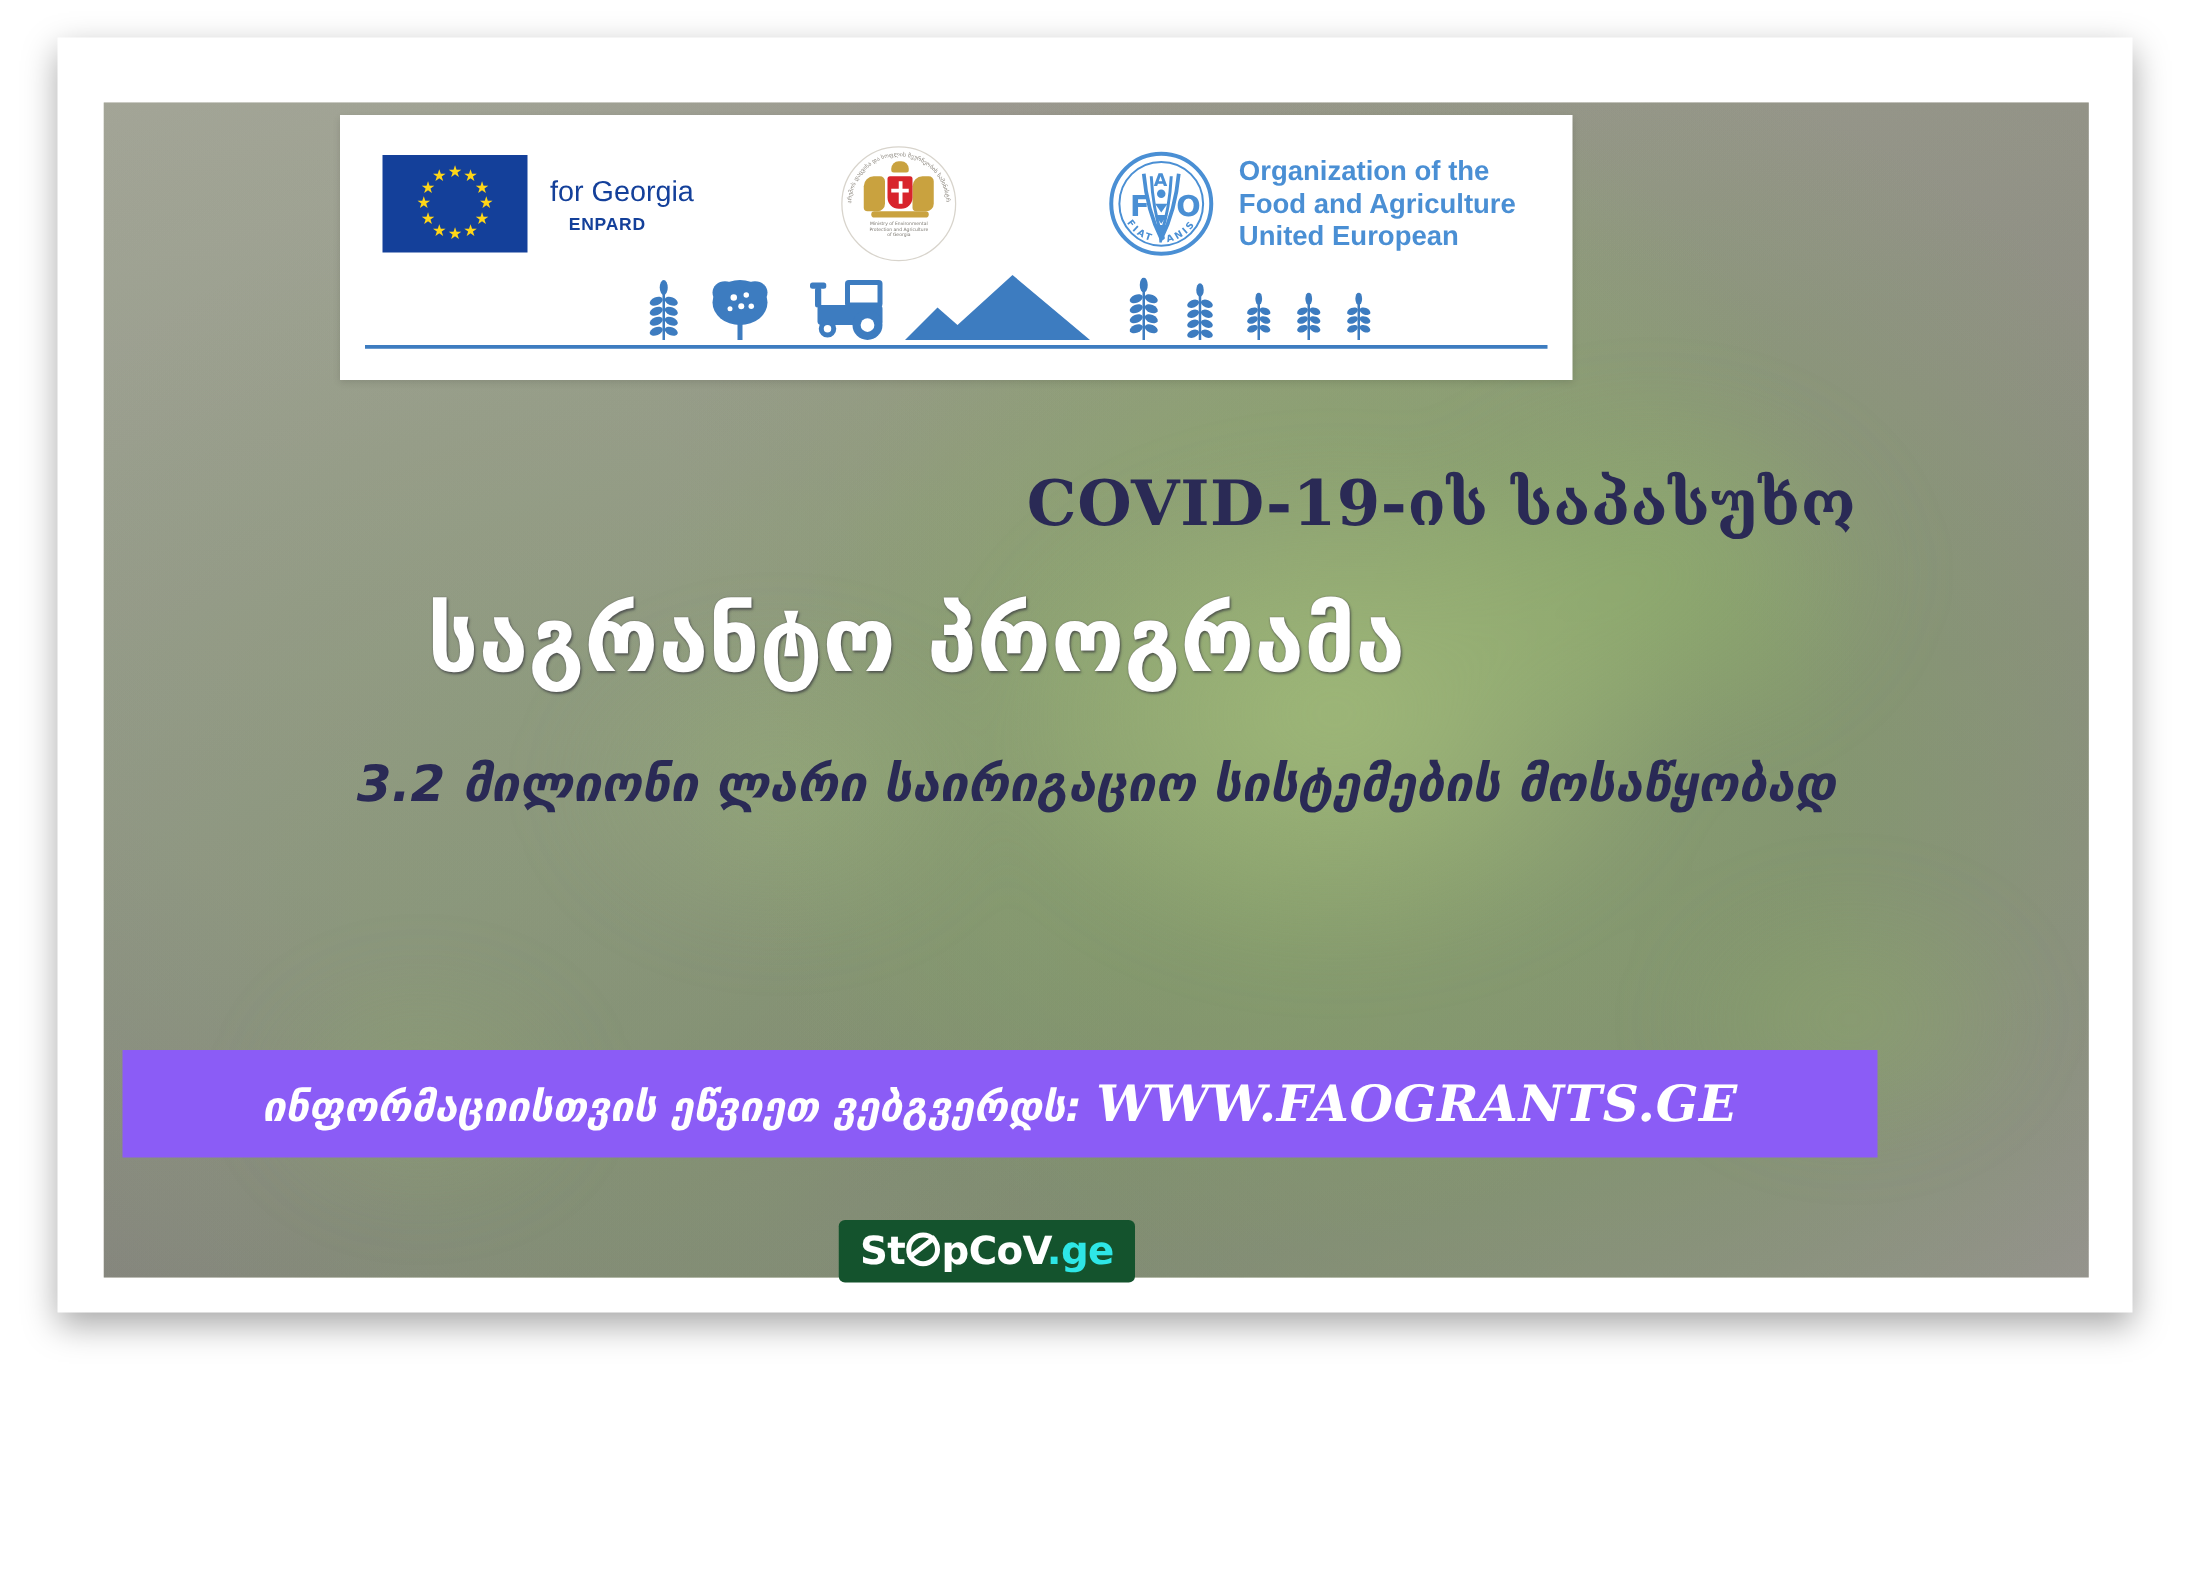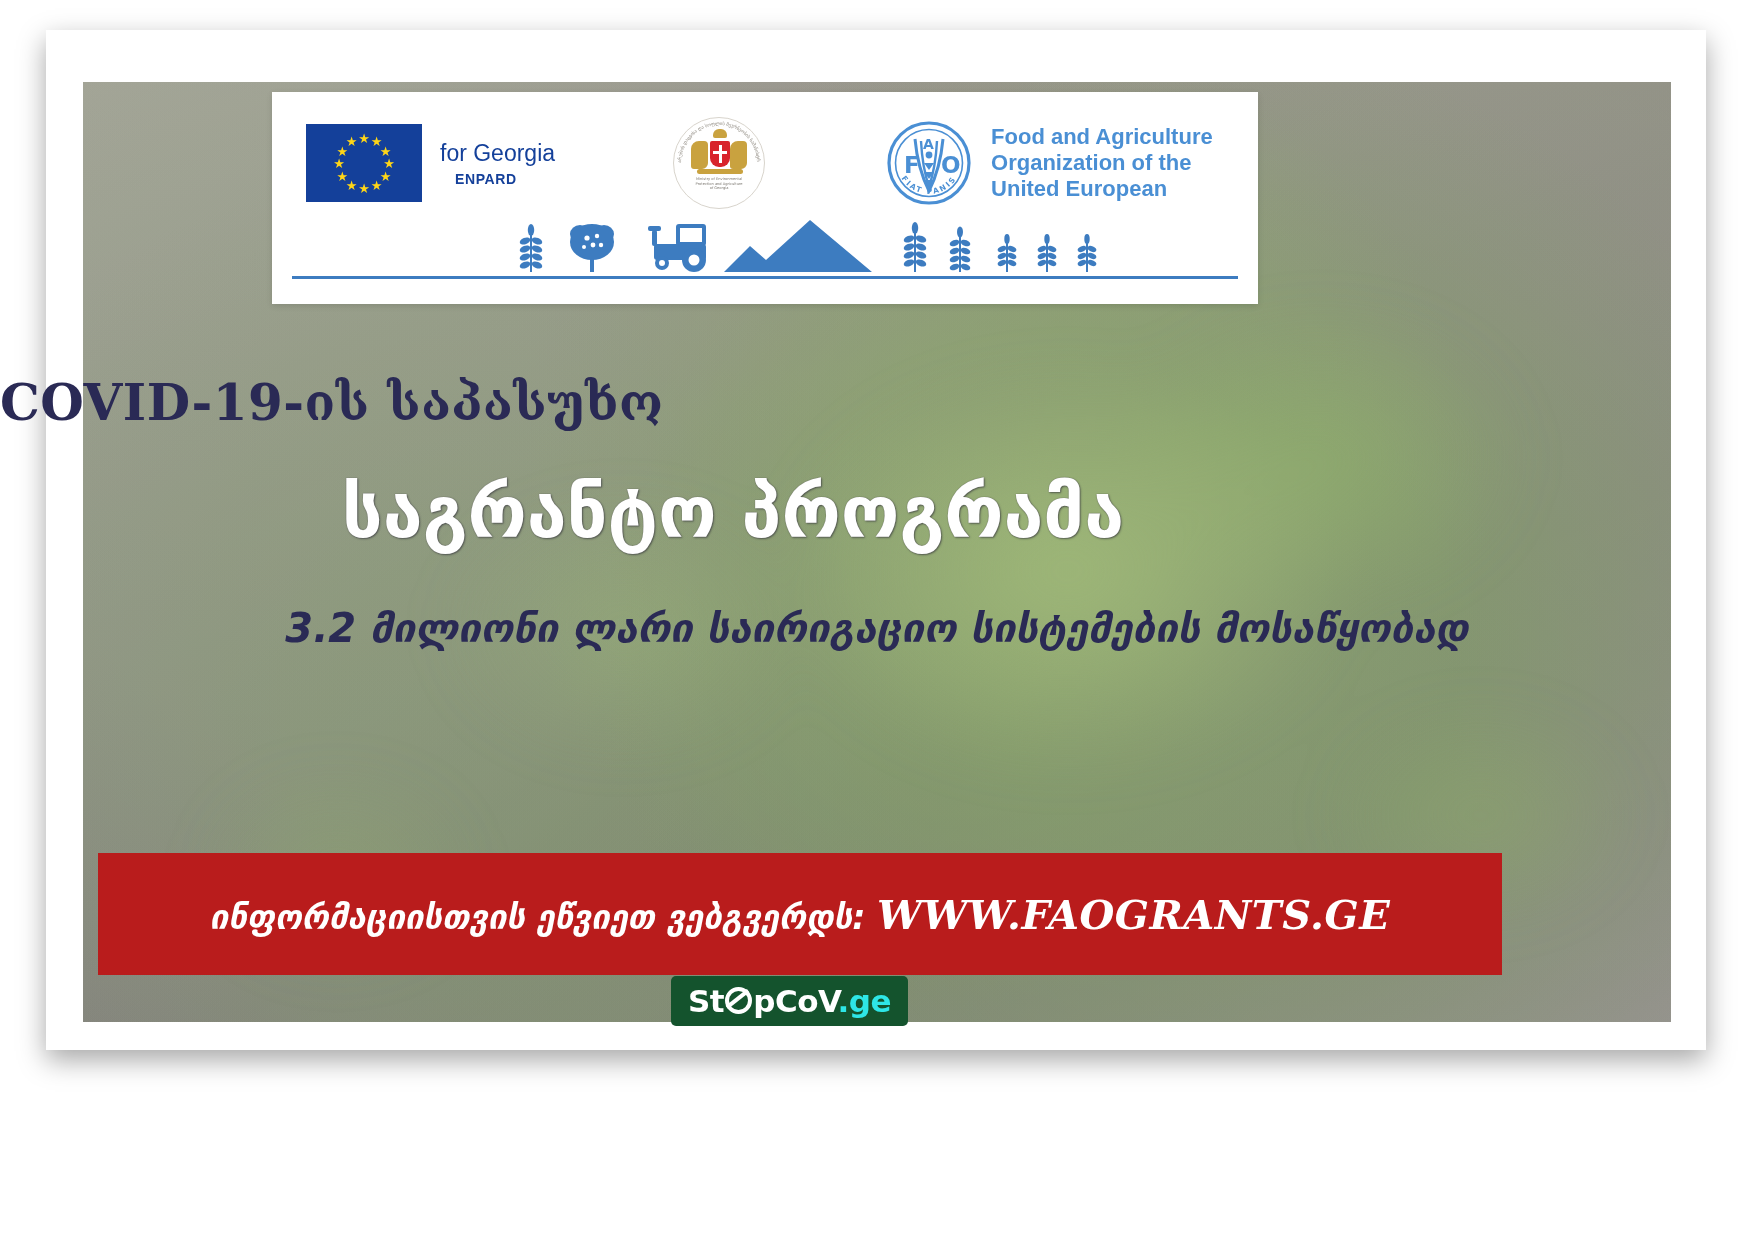--- a/index.html
+++ b/index.html
@@ -129,21 +129,21 @@
   .icon-strip{
     position:absolute;left:0;top:126px;width:986px;height:62px;
   }
   .strip-line{
     position:absolute;left:20px;top:58px;width:946px;height:3px;background:#3d7cc0;
   }
   .icon{position:absolute;bottom:4px;}
 
   
   .h-covid{
-    position:absolute;left:0;top:373px;width:1485px;text-align:left;
+    position:absolute;left:0;top:373px;width:1485px;text-align:right;
     font-family:"DejaVu Serif","Liberation Serif",serif;
     font-weight:bold;font-size:50px;letter-spacing:.5px;color:#2a2a55;
   }
   .h-main{
     position:absolute;left:0;top:470px;width:1396px;text-align:center;
     font-family:"DejaVu Sans","Liberation Sans",sans-serif;
     font-weight:bold;font-size:72px;color:#ffffff;
     text-shadow:0 0 1px #555, 1px 1px 2px rgba(50,50,60,.65);
     margin-left:35px;
   }
@@ -158,23 +158,23 @@
     position:absolute;left:98px;top:707px;width:1404px;height:130px;
     background:#2ee6e6;
     display:flex;align-items:center;justify-content:center;
   }
   .bar-cyan .txt{
     font-family:"DejaVu Sans","Liberation Sans",sans-serif;
     font-style:italic;font-weight:bold;font-size:29px;color:#23233f;
     text-align:center;padding:0 26px;
   }
   .bar-navy{
-    position:absolute;left:98px;top:840px;width:1404px;height:122px;
-    background:#b91c1c;
-    display:flex;align-items:center;justify-content:center;margin-top:13px;
+    position:absolute;left:98px;top:840px;width:1404px;height:86px;
+    background:#8b5cf6;
+    display:flex;align-items:center;justify-content:center;
   }
   .bar-navy .txt{
     font-family:"DejaVu Sans","Liberation Sans",sans-serif;
     font-style:italic;font-weight:bold;font-size:33px;color:#ffffff;
     text-align:center;padding:0 26px;white-space:nowrap;
   }
   .bar-navy .url{
     font-family:"DejaVu Serif","Liberation Serif",serif;
     font-style:italic;font-weight:bold;font-size:40px;letter-spacing:.5px;
   }
@@ -276,22 +276,22 @@
             <path d="M41 63 h10 l-5 7 z" fill="#4a8fd4"></path>
             <defs>
                 <path id="faoArc" d="M 16,56 A 32,32 0 0 0 76,56"></path>
               </defs>
             <text font-size="7.5" font-weight="bold" fill="#4a8fd4" font-family="DejaVu Sans, sans-serif" letter-spacing="2">
               <textPath href="#faoArc" startOffset="50%" text-anchor="middle">FIAT PANIS</textPath>
             </text>
           </svg>
         </div>
         <div class="fao-text">
+          <div>Organization of the</div>
           <div>Food and Agriculture</div>
-          <div>Organization of the</div>
           <div>United European</div>
         </div>
       </div>
     </div>
 
     <div class="icon-strip">
       <div class="strip-line"></div>
 
       <div class="icon" style="left:246px;">
         <svg width="26" height="48" viewBox="0 0 26 48">

